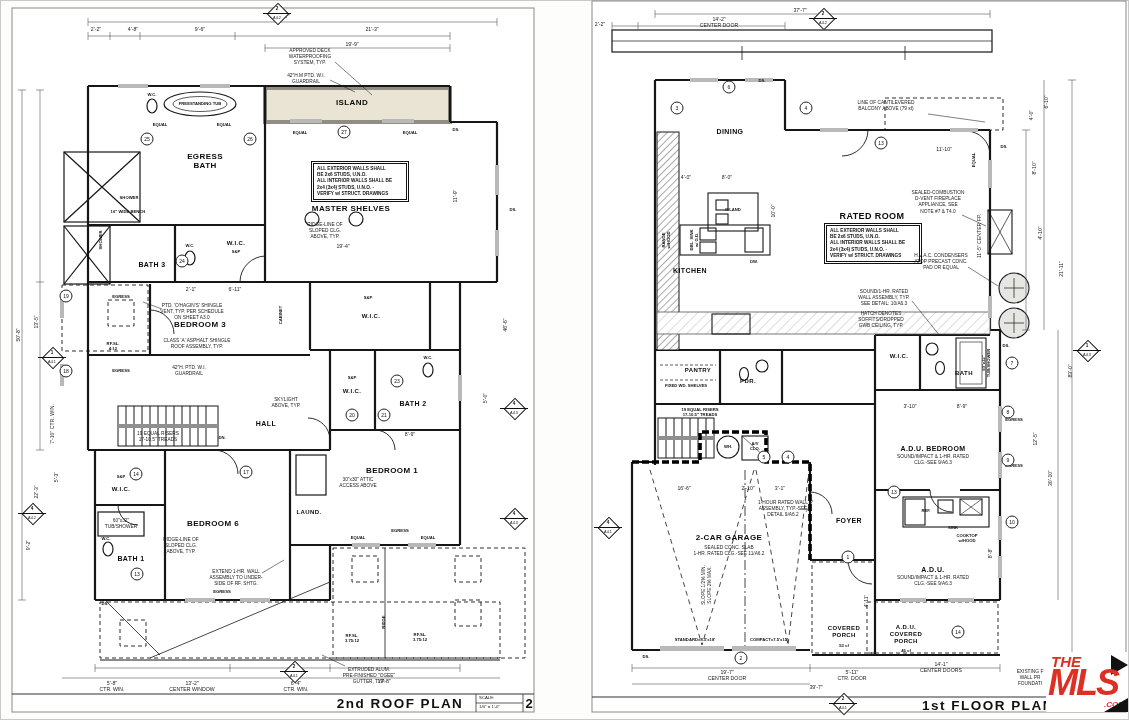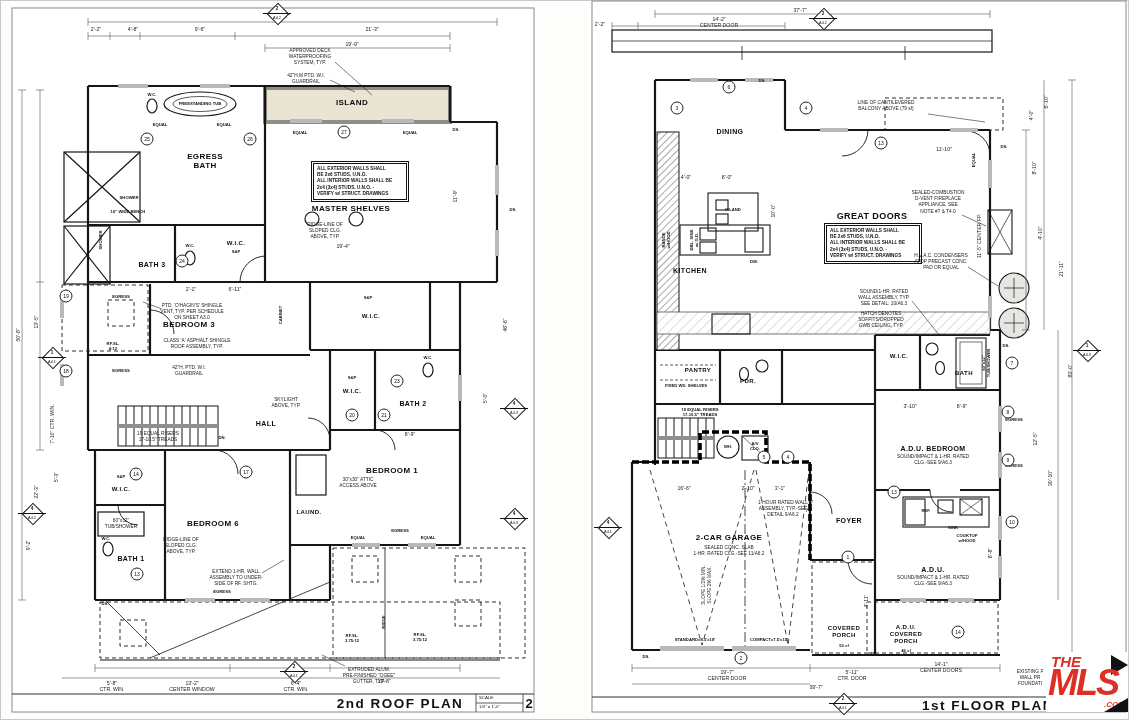--- a/index.html
+++ b/index.html
@@ -232,21 +232,21 @@
     <path d="M476,694 V712 M523,694 V712 M476,703 H523" stroke-width="0.8"></path>
   </g>
 </svg>
 
 <div class="lbl" style="left:205px;top:161px">EGRESS
 BATH</div>
 <div class="lbl" style="left:352px;top:103px">ISLAND</div>
 <div class="lbl" style="left:351px;top:209px">MASTER SHELVES</div>
 <div class="lbl s7" style="left:152px;top:265px">BATH 3</div>
 <div class="lbl s6" style="left:236px;top:243px">W.I.C.</div>
-<div class="lbl" style="left:189px;top:325px">BEDROOM 3</div>
+<div class="lbl" style="left:200px;top:325px">BEDROOM 3</div>
 <div class="lbl s6" style="left:371px;top:316px">W.I.C.</div>
 <div class="lbl s7" style="left:266px;top:424px">HALL</div>
 <div class="lbl s6" style="left:352px;top:391px">W.I.C.</div>
 <div class="lbl s7" style="left:413px;top:404px">BATH 2</div>
 <div class="lbl" style="left:392px;top:471px">BEDROOM 1</div>
 <div class="lbl" style="left:213px;top:524px">BEDROOM 6</div>
 <div class="lbl s6" style="left:121px;top:489px">W.I.C.</div>
 <div class="lbl s7" style="left:131px;top:559px">BATH 1</div>
 <div class="lbl s6" style="left:309px;top:512px">LAUND.</div>
 <div class="fix" style="left:129px;top:198px">SHOWER</div>
@@ -393,21 +393,21 @@
     </div>
 
 <div class="title-text" style="left:400px;top:703px">2nd ROOF PLAN</div>
 <div class="scl" style="left:479px;top:695px">SCALE:</div>
 <div class="scl" style="left:479px;top:704px">1/4" = 1'-0"</div>
 <div class="sheetno" style="left:529px;top:703px">2</div>
 
 <div class="lbl s7" style="left:730px;top:132px">DINING</div>
 <div class="fix" style="left:733px;top:210px">ISLAND</div>
 <div class="lbl s7" style="left:690px;top:271px">KITCHEN</div>
-<div class="lbl s9" style="left:872px;top:216px">GREAT DOORS</div>
+<div class="lbl s9" style="left:872px;top:216px">RATED ROOM</div>
 <div class="box-note" style="left:826px;top:225px;width:86px">ALL EXTERIOR WALLS SHALL
 BE 2x6 STUDS, U.N.O.
 ALL INTERIOR WALLS SHALL BE
 2x4 (3x4) STUDS, U.N.O. -
 VERIFY w/ STRUCT. DRAWINGS</div>
 <div class="lbl s6" style="left:698px;top:370px">PANTRY</div>
 <div class="lbl s6" style="left:748px;top:381px">PDR.</div>
 <div class="lbl" style="left:729px;top:538px">2-CAR GARAGE</div>
 <div class="note" style="left:729px;top:551px">SEALED CONC. SLAB
 1-HR. RATED CLG.-SEE 11/A6.2</div>

